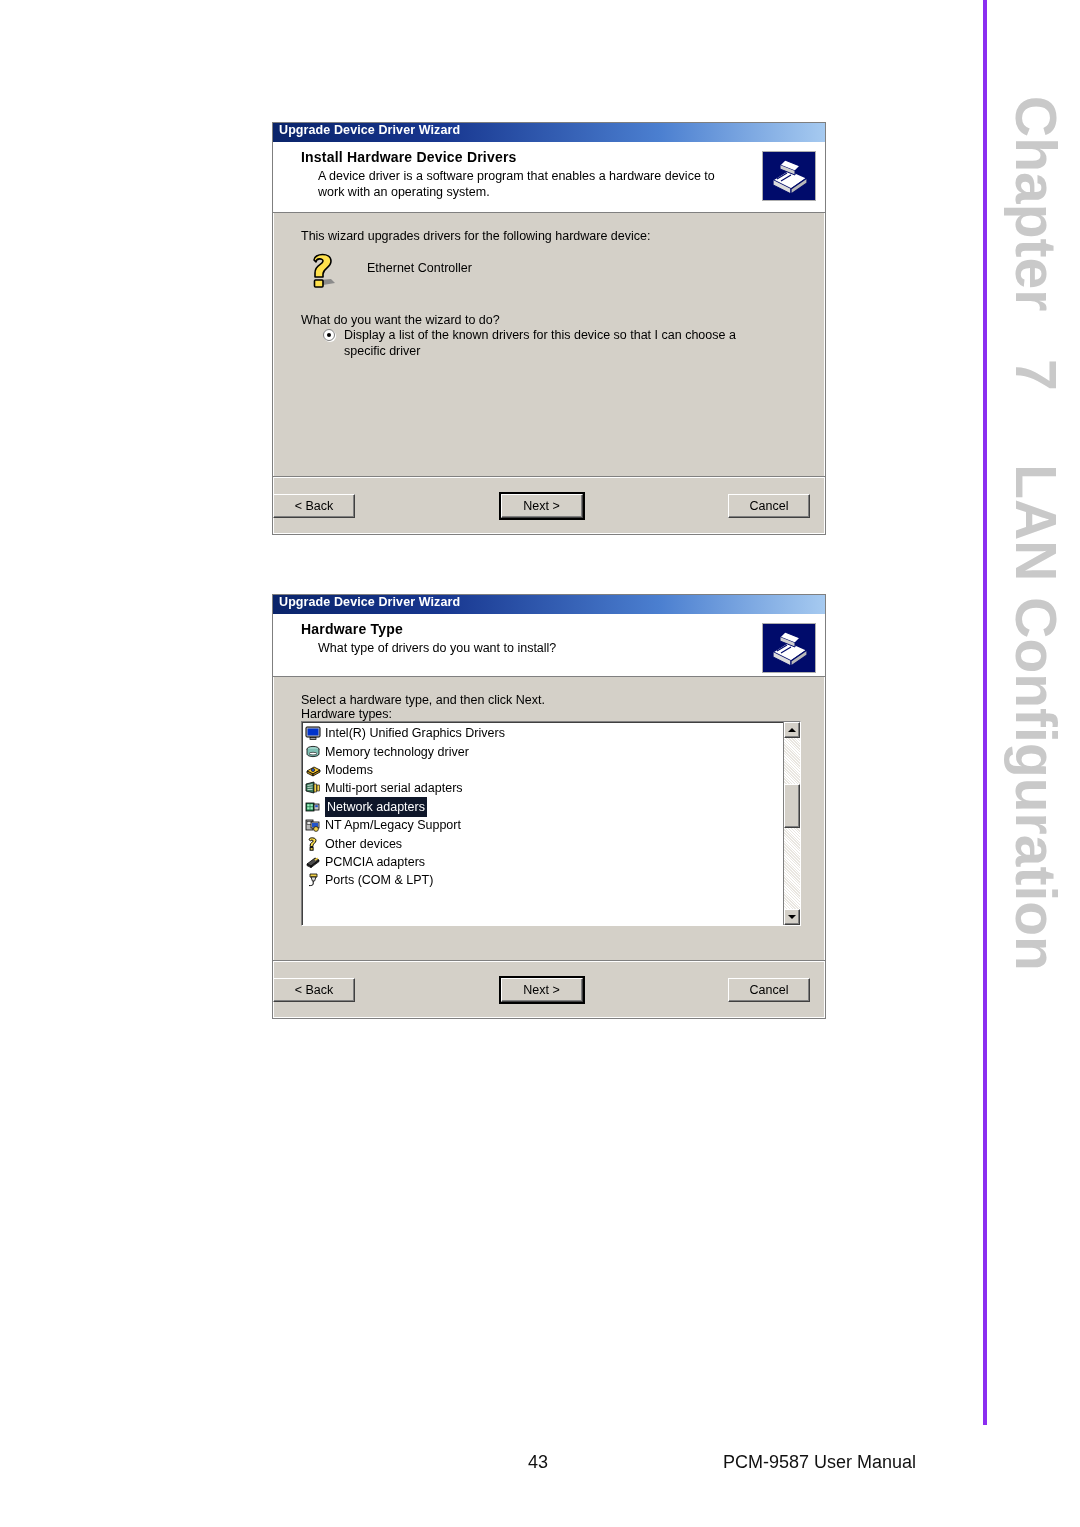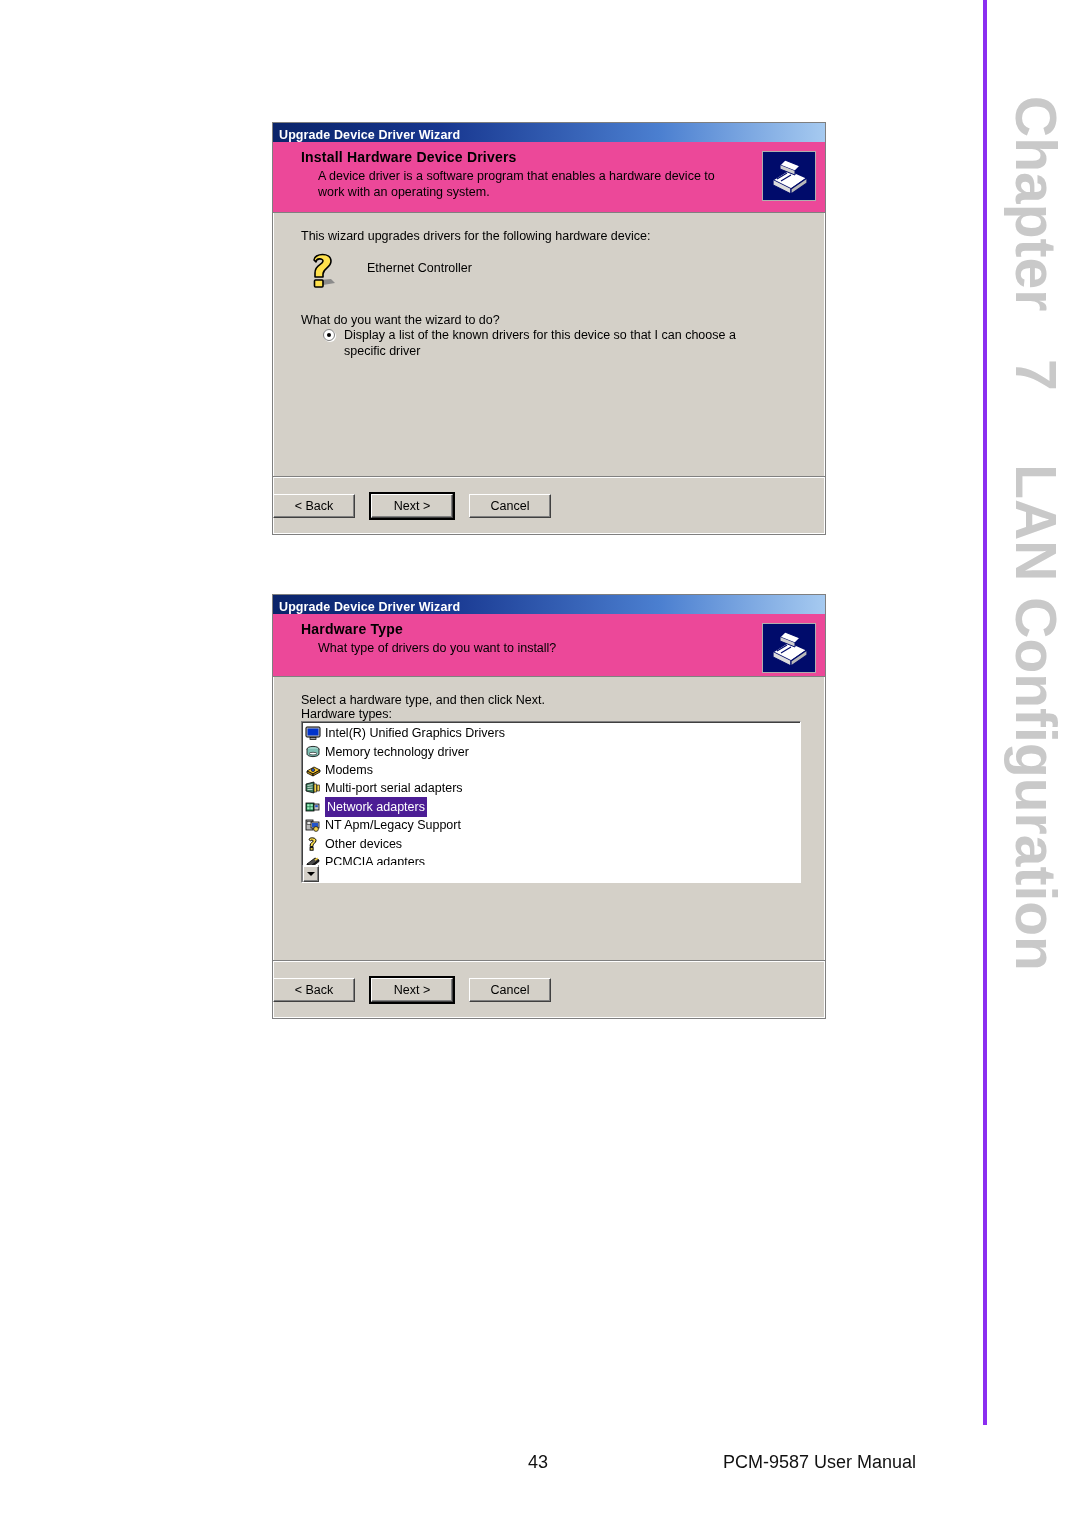--- a/index.html
+++ b/index.html
@@ -66,30 +66,30 @@
     font-size: 12.5px;
     color: #000;
   }
   .dlg-1 { left: 272px; top: 122px; width: 554px; height: 413px; }
   .dlg-2 { left: 272px; top: 594px; width: 554px; height: 425px; }
 
   .titlebar {
     height: 19px;
     background: linear-gradient(to right, #0a246a 0%, #17368f 30%, #4b7fd0 70%, #a6caf0 100%);
     display: flex;
-    align-items: flex-end;
+    align-items: flex-start;
     padding: 0 6px;
     color: #ffffff;
     font-weight: bold;
     font-size: 12.5px;
     letter-spacing: 0.1px;
   }
 
   .banner {
-    background: #ec4899;
+    background: #ffffff;
     border-bottom: 1px solid #808080;
     height: 71px;
     position: relative;
     padding: 7px 0 0 28px;
   }
   .dlg-2 .banner { height: 63px; }
   .banner-title {
     font-weight: bold;
     font-size: 14px;
     margin-bottom: 3px;
@@ -157,44 +157,43 @@
   .radio-label { margin-left: 9px; line-height: 1.3; max-width: 430px; }
 
   
   .list-label { margin: 0 0 5px 0; }
   .listbox {
     border: 1px solid #808080;
     border-right-color: #ffffff;
     border-bottom-color: #ffffff;
     box-shadow: inset 1px 1px 0 #404040;
     background: #ffffff;
-    height: 162px;
+    height: 205px;
     position: relative;
     overflow: hidden;
     display: flex;
-    flex-direction: column;
   }
   .list-items {
     flex: 1 1 auto;
     padding: 2px 0 0 2px;
     overflow: hidden;
   }
   .list-item {
     display: flex;
     align-items: center;
     height: 18.4px;
     padding-left: 1px;
   }
   .list-item .li-icon {
     width: 16px; height: 16px; flex: 0 0 16px;
     margin-right: 4px;
   }
   .list-item .li-label { font-size: 12.5px; white-space: nowrap; }
   .list-item.selected .li-label {
-    background: #4c1d95;
+    background: #0f172a;
     color: #ffffff;
     padding: 3px 2px;
   }
 
   .scrollbar {
     width: 17px;
     flex: 0 0 17px;
     background: #d4d0c8;
     border-left: 1px solid #808080;
     position: relative;
@@ -235,22 +234,22 @@
   
   .btn-strip {
     position: absolute;
     left: 0; right: 0; bottom: 0;
     height: 58px;
     border-top: 1px solid #808080;
     box-shadow: inset 0 1px 0 #ffffff;
     padding-right: 15px;
     display: flex;
     align-items: center;
-    justify-content: flex-start;
-    gap: 16px;
+    justify-content: space-between;
+    gap: 8px;
   }
   .btn {
     width: 82px;
     height: 24px;
     background: #d4d0c8;
     border: 1px solid #ffffff;
     border-right-color: #404040;
     border-bottom-color: #404040;
     box-shadow: inset -1px -1px 0 #808080;
     font-family: "Liberation Sans", sans-serif;

